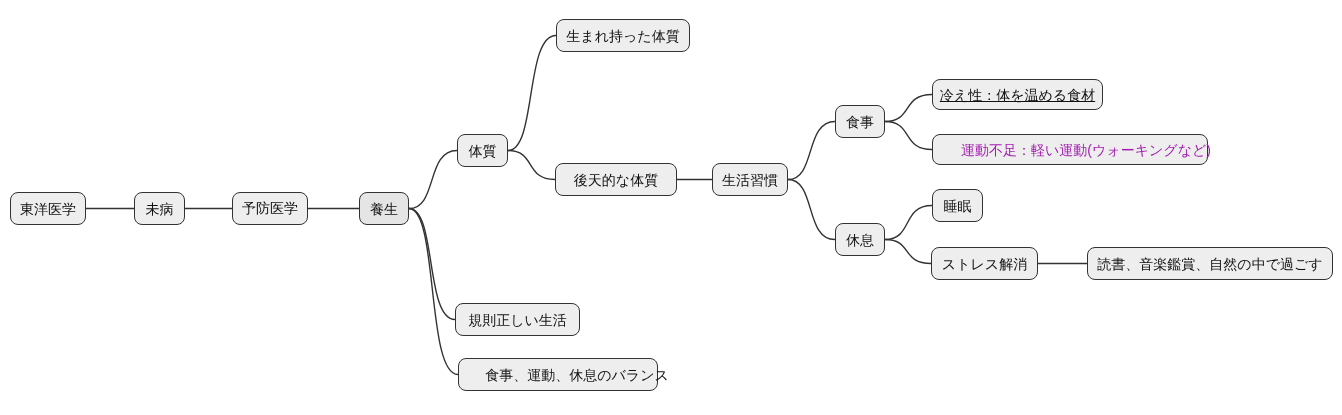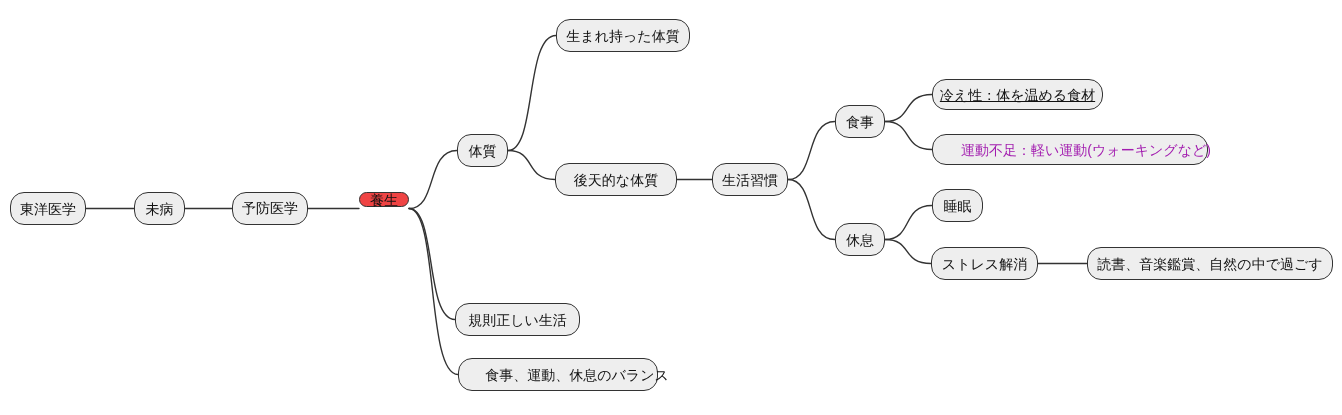--- a/index.html
+++ b/index.html
@@ -24,21 +24,21 @@
     pointer-events: none;
   }
   .edge-layer path {
     fill: none;
     stroke-width: 1.4;
     stroke-linecap: round;
   }
   .node {
     position: absolute;
     box-sizing: border-box;
-    border-radius: 14px;
+    border-radius: 8px;
     border-style: solid;
     border-width: 1.5px;
     display: flex;
     align-items: center;
     justify-content: center;
     font-size: 14px;
     white-space: nowrap;
     cursor: default;
     line-height: 1;
   }
@@ -62,21 +62,21 @@
       <path d="M885,121.5 C913.2,121.5 901.45,94.5 932,94.5" stroke="#333333"></path>
       <path d="M885,121.5 C913.2,121.5 901.45,149.5 932,149.5" stroke="#333333"></path>
       <path d="M885,239.5 C913.2,239.5 901.45,205.5 932,205.5" stroke="#333333"></path>
       <path d="M885,239.5 C912.6,239.5 901.1,263.5 931,263.5" stroke="#333333"></path>
       <path d="M1038,263.5 L1087,263.5" stroke="#333333"></path>
     </svg>
   <div id="node-layer">
       <div class="node" style="left: 10px; top: 192px; width: 76px; height: 33px; background: rgb(238, 238, 238); border-color: rgb(51, 51, 51); color: rgb(17, 17, 17);">東洋医学</div>
       <div class="node" style="left: 134px; top: 192px; width: 51px; height: 33px; background: rgb(238, 238, 238); border-color: rgb(51, 51, 51); color: rgb(17, 17, 17);">未病</div>
       <div class="node" style="left: 232px; top: 192px; width: 76px; height: 33px; background: rgb(238, 238, 238); border-color: rgb(51, 51, 51); color: rgb(17, 17, 17); font-family: Liberation Mono, monospace;">予防医学</div>
-      <div class="node" style="left: 359px; top: 192px; width: 50px; height: 15px; background: #ef4444; border-color: rgb(51, 51, 51); color: rgb(17, 17, 17);">養生</div>
+      <div class="node" style="left: 359px; top: 192px; width: 50px; height: 33px; background: #e5e5e5; border-color: rgb(51, 51, 51); color: rgb(17, 17, 17);">養生</div>
       <div class="node" style="left: 457px; top: 134px; width: 51px; height: 33px; background: rgb(238, 238, 238); border-color: rgb(51, 51, 51); color: rgb(17, 17, 17);">体質</div>
       <div class="node" style="left: 556px; top: 19px; width: 134px; height: 33px; background: rgb(238, 238, 238); border-color: rgb(51, 51, 51); color: rgb(17, 17, 17);">生まれ持った体質</div>
       <div class="node" style="left: 555px; top: 163px; width: 122px; height: 33px; background: rgb(238, 238, 238); border-color: rgb(51, 51, 51); color: rgb(17, 17, 17);">後天的な体質</div>
       <div class="node" style="left: 712px; top: 163px; width: 76px; height: 33px; background: rgb(238, 238, 238); border-color: rgb(51, 51, 51); color: rgb(17, 17, 17);">生活習慣</div>
       <div class="node" style="left: 835px; top: 105px; width: 50px; height: 33px; background: rgb(238, 238, 238); border-color: rgb(51, 51, 51); color: rgb(17, 17, 17);">食事</div>
       <div class="node" style="left: 932px; top: 79px; width: 171px; height: 31px; background: rgb(238, 238, 238); border-color: rgb(51, 51, 51); color: rgb(17, 17, 17); text-decoration: underline;">冷え性：体を温める食材</div>
       <div class="node" style="left: 932px; top: 134px; width: 276px; height: 31px; background: rgb(238, 238, 238); border-color: rgb(51, 51, 51); color: #a21caf; padding-left: 32px;">運動不足：軽い運動(ウォーキングなど)</div>
       <div class="node" style="left: 835px; top: 223px; width: 50px; height: 33px; background: rgb(238, 238, 238); border-color: rgb(51, 51, 51); color: rgb(17, 17, 17);">休息</div>
       <div class="node" style="left: 932px; top: 189px; width: 51px; height: 33px; background: rgb(238, 238, 238); border-color: rgb(51, 51, 51); color: rgb(17, 17, 17); text-align: right;">睡眠</div>
       <div class="node" style="left: 931px; top: 247px; width: 107px; height: 33px; background: rgb(238, 238, 238); border-color: rgb(51, 51, 51); color: rgb(17, 17, 17);">ストレス解消</div>

